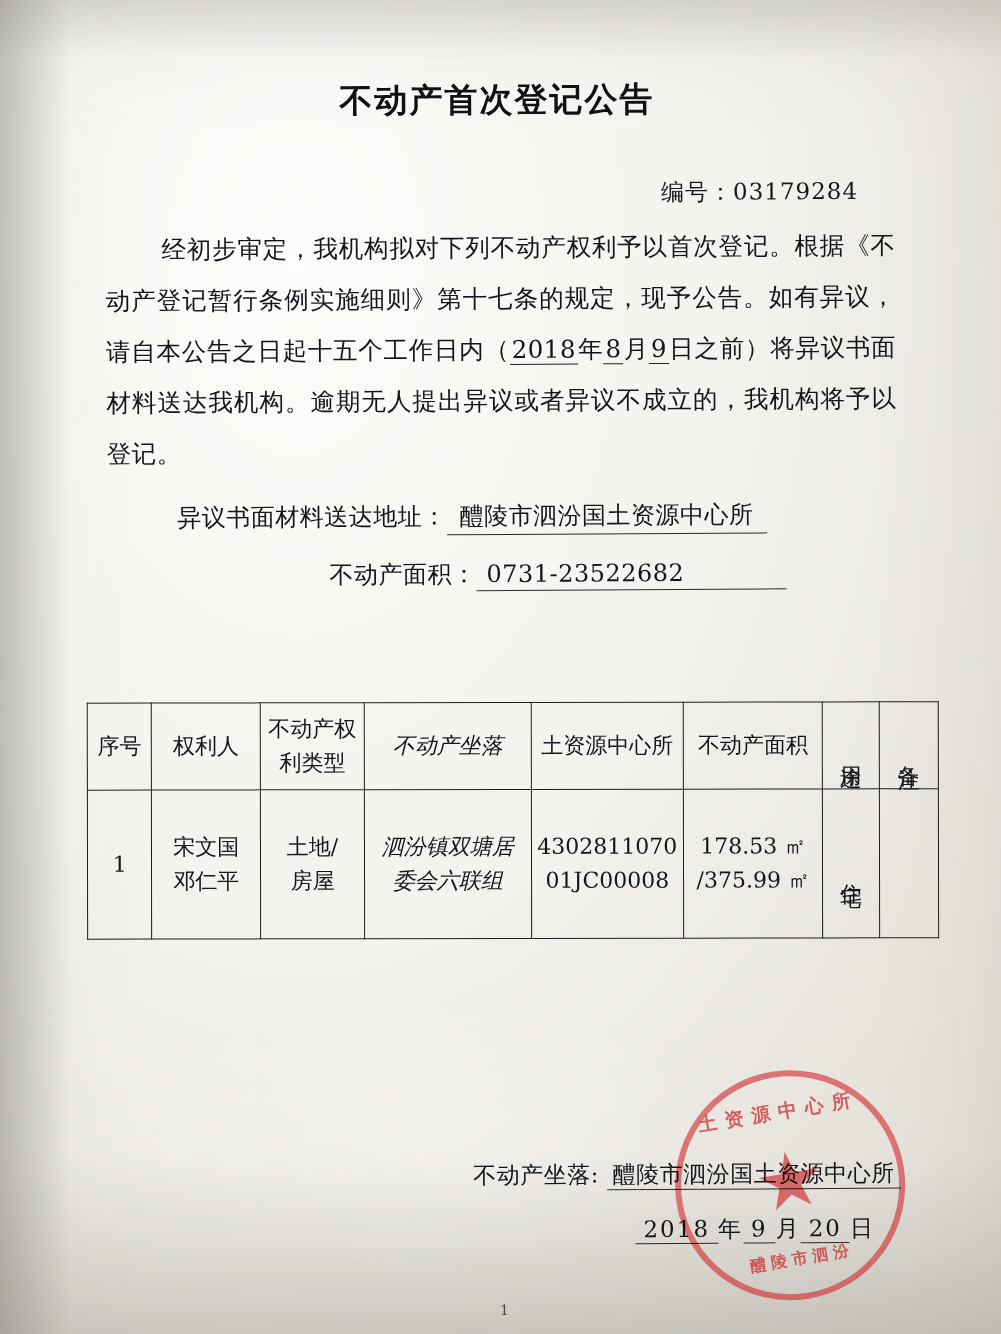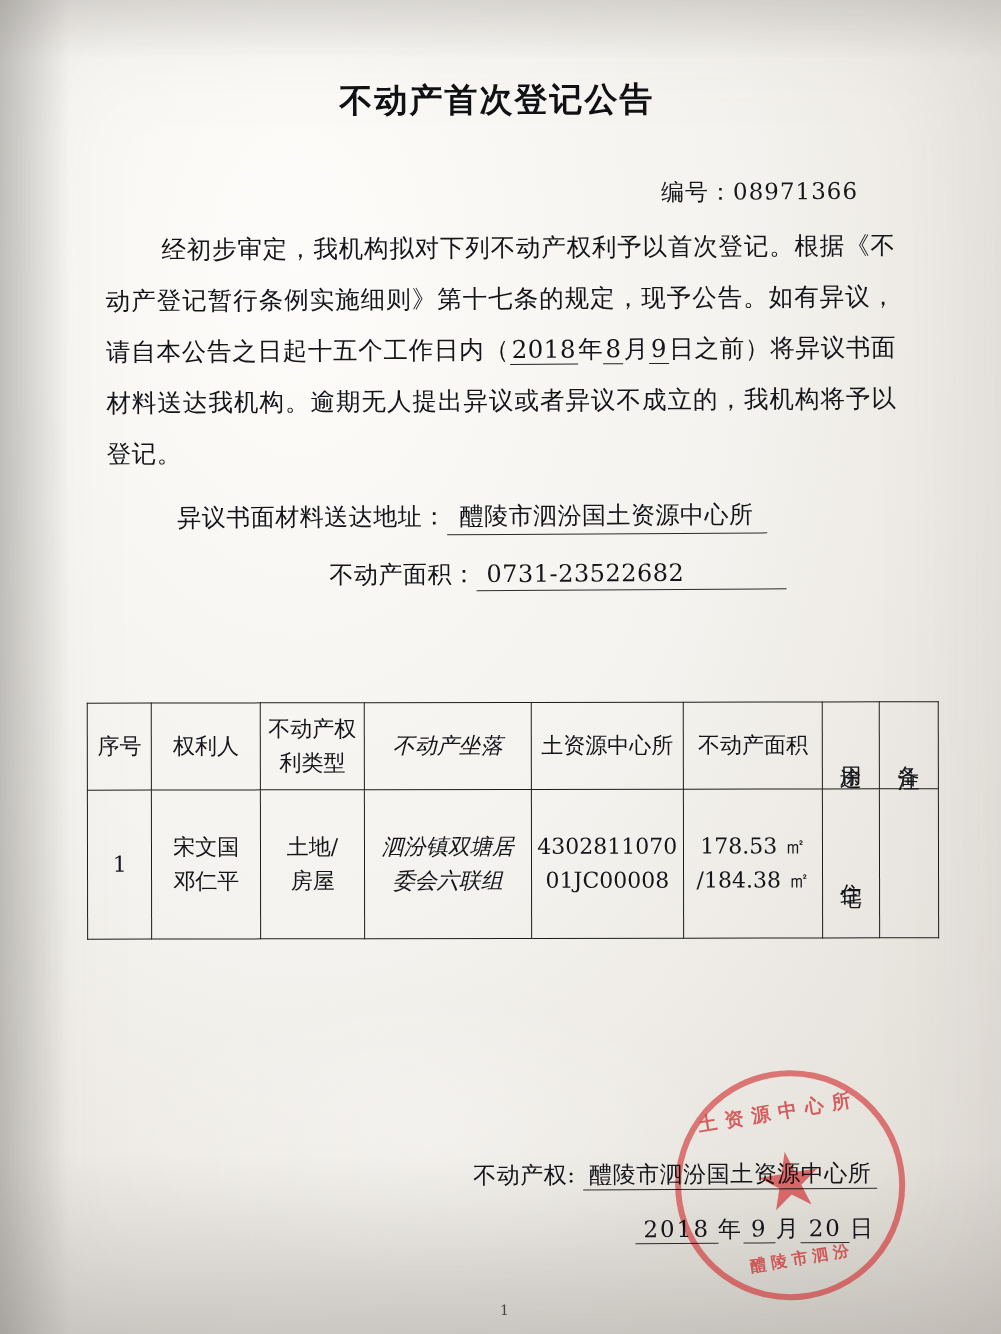--- a/index.html
+++ b/index.html
@@ -257,21 +257,21 @@
   <div class="paper"></div>
   <div class="paper-shade-left"></div>
   <div class="paper-shade-top"></div>
   <div class="paper-shade-bottom"></div>
 
   <div class="content">
 
     <div class="doc-title">不动产首次登记公告</div>
 
     <div class="doc-number">
-      <span>编号：</span><span>08971366</span>
+      <span>编号：</span><span>03179284</span>
     </div>
 
     <div class="body-text">
       <span>经初步审定，我机构拟对下列不动产权利予以首次登记。根据《不动产登记暂行条例实施细则》第十七条的规定，现予公告。如有异议，请自本公告之日起十五个工作日内（</span><span class="u">2018</span><span>年</span><span class="u">8</span><span>月</span><span class="u">9</span><span>日之前</span><span>）将异议书面材料送达我机构。逾期无人提出异议或者异议不成立的，我机构将予以登记。</span>
     </div>
 
     <div class="field-row field-addr">
       <span class="field-label">异议书面材料送达地址：</span><span class="field-value">醴陵市泗汾国土资源中心所</span>
     </div>
 
@@ -310,33 +310,33 @@
             <td class="col-loc stack">
               <span>泗汾镇双塘居</span>
               <span>委会六联组</span>
             </td>
             <td class="col-unit stack">
               <span>4302811070</span>
               <span>01JC00008</span>
             </td>
             <td class="col-area stack">
               <span>178.53 ㎡</span>
-              <span>/184.38 ㎡</span>
+              <span>/375.99 ㎡</span>
             </td>
             <td class="col-use"><span class="vert">住宅</span></td>
             <td class="col-note"></td>
           </tr>
         </tbody>
       </table>
     </div>
 
     <div class="glare"></div>
 
     <div class="footer">
-      <span>不动产权:</span>
+      <span>不动产坐落:</span>
       <span class="issuer-value">醴陵市泗汾国土资源中心所</span>
     </div>
 
     <div class="footer-date">
       <span class="u">2018</span><span>年</span><span class="u">9</span><span>月</span><span class="u">20</span><span>日</span>
     </div>
 
     <div class="seal">
       <div class="seal-inner"></div>
       <div class="seal-text-top">土资源中心所</div>

